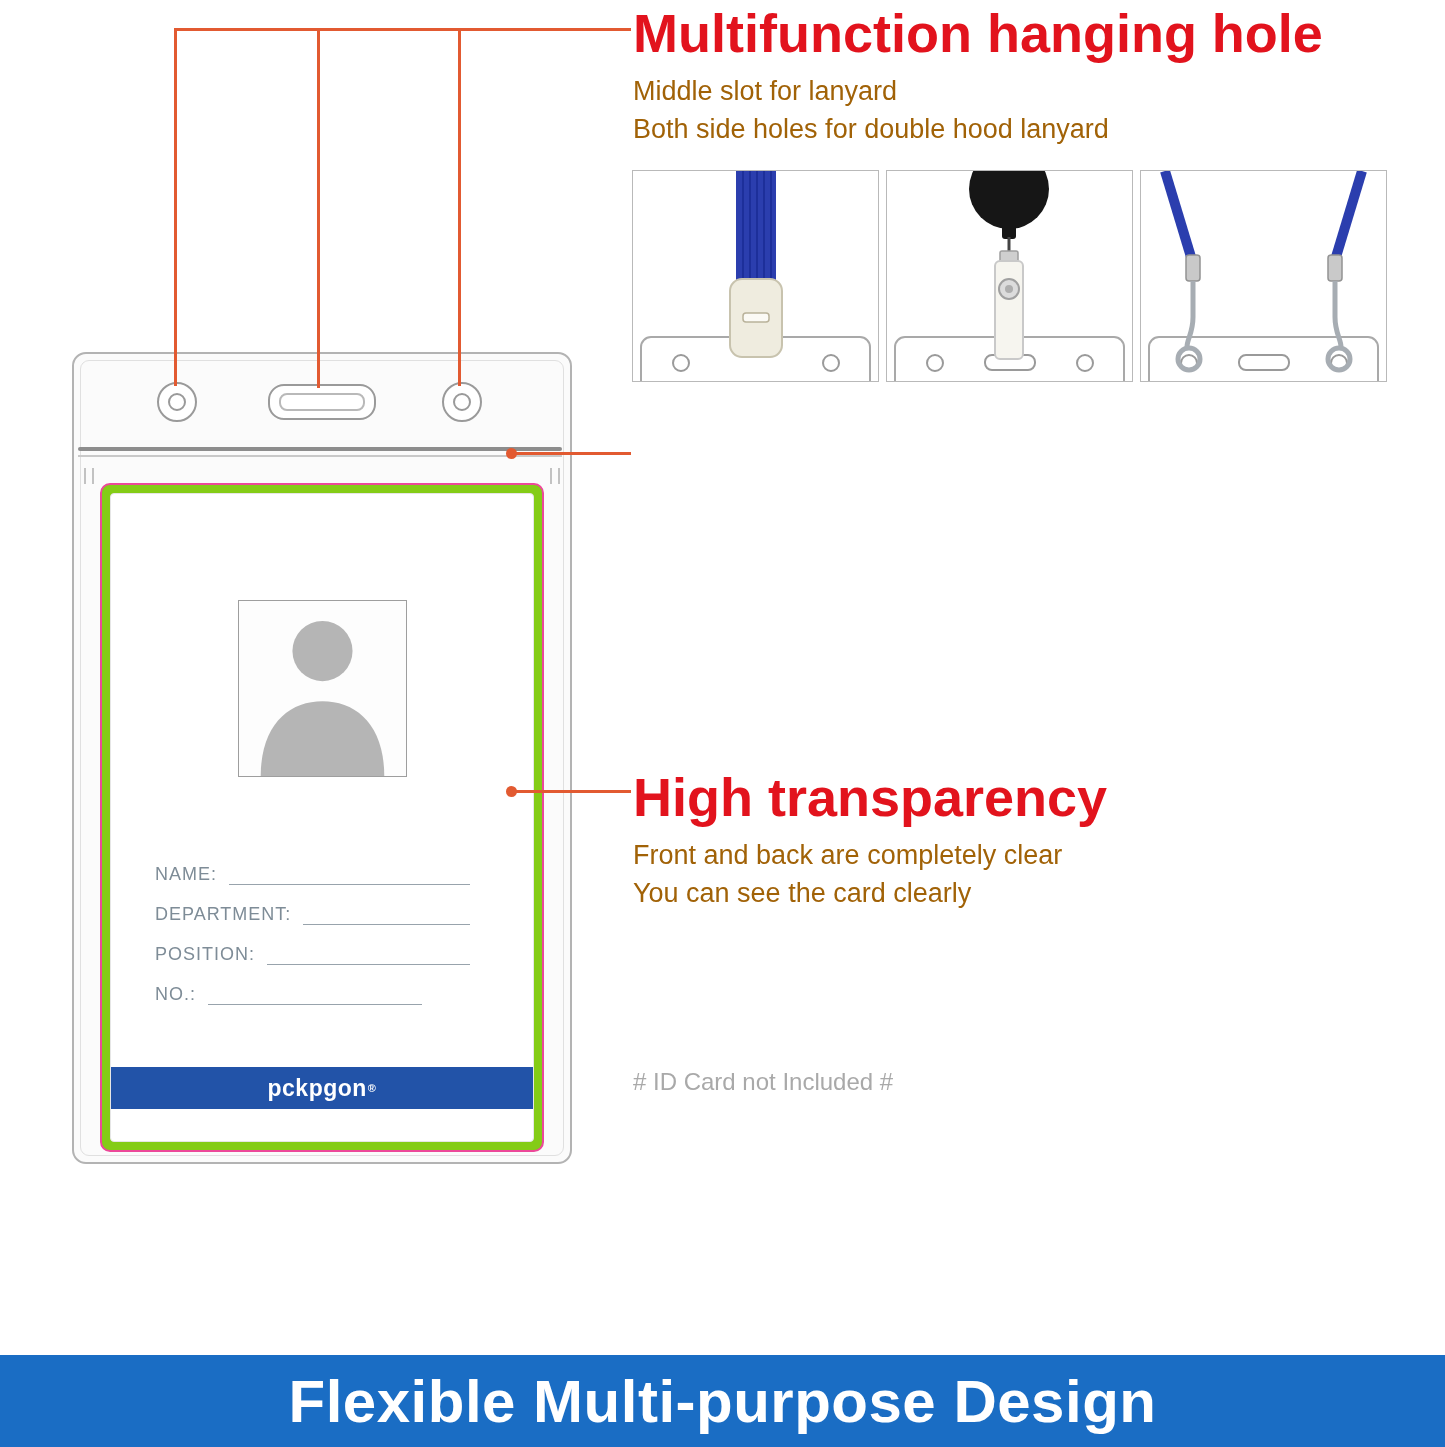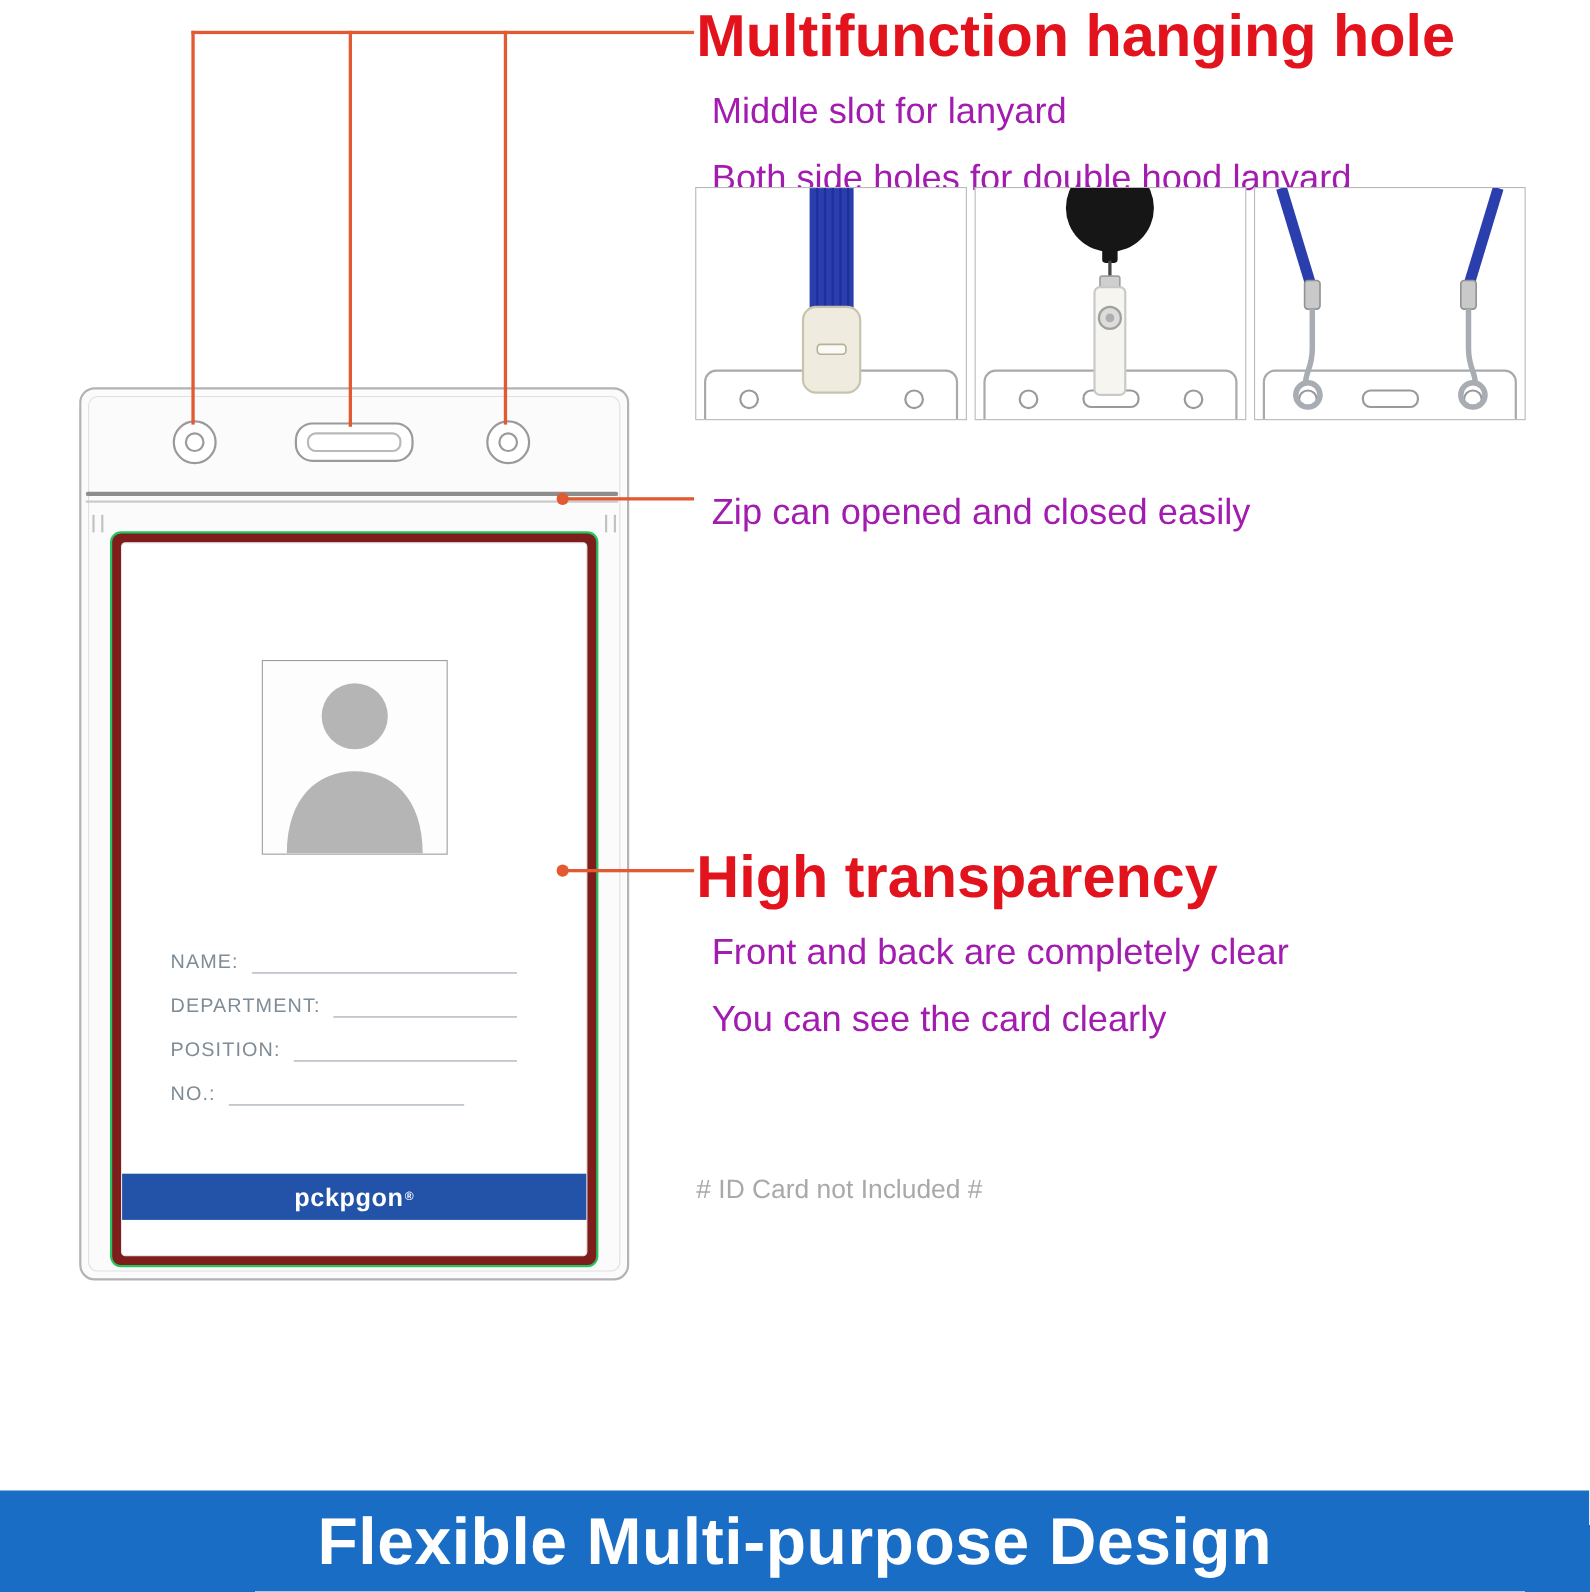--- a/index.html
+++ b/index.html
@@ -30,21 +30,21 @@
   }
   .slot-inner{width:82px;height:14px;border:2px solid #b9b9b9;border-radius:8px;}
   .zip-a{position:absolute;left:4px;top:93px;width:484px;height:4px;background:#8d8d8d;border-radius:2px;}
   .zip-b{position:absolute;left:4px;top:101px;width:484px;height:2px;background:#c9c9c9;}
   .zip-tick{position:absolute;width:2px;height:16px;background:#c2c2c2;top:114px;}
   .tick-l1{left:10px;} .tick-l2{left:18px;}
   .tick-r1{right:10px;} .tick-r2{right:18px;}
 
   .pocket{
     position:absolute;left:100px;top:483px;width:440px;height:665px;
-    border:2px solid #22c55e;border-radius:10px;background:#7f1d1d;
+    border:2px solid #ec4899;border-radius:10px;background:#84cc16;
   }
   .card{
     position:absolute;inset:8px;background:#fff;border:1px solid #e6e6e6;border-radius:4px;
   }
   .photo{
     position:absolute;left:127px;top:106px;width:167px;height:175px;
     border:1px solid #9e9e9e;background:#fdfdfd;overflow:hidden;
   }
   .fields{position:absolute;left:44px;top:365px;width:315px;}
   .field-row{display:flex;align-items:flex-end;height:26px;margin-bottom:14px;}
@@ -70,21 +70,21 @@
   .line-h-card{left:512px;top:790px;width:119px;height:3px;}
   .cdot{position:absolute;width:11px;height:11px;border-radius:50%;background:#e25a31;}
   .dot-zip{left:506px;top:448px;}
   .dot-card{left:506px;top:786px;}
 
   
   .callout-block{position:absolute;left:633px;}
   .callout-block h2{
     margin:0 0 8px 0;font-size:54px;line-height:1.15;font-weight:700;color:#e2131d;
   }
-  .callout-block p{margin:14px;font-size:33px;line-height:1.42;color:#a21caf;}
+  .callout-block p{margin:0;font-size:27px;line-height:1.42;color:#a16207;}
   .block-hanging{top:2px;}
   .block-waterproof{top:428px;}
   .block-transparency{top:766px;}
   .note{
     position:absolute;left:633px;top:1068px;font-size:24px;color:#a9a9a9;
   }
 
   
   .thumbs{position:absolute;left:632px;top:170px;width:757px;height:212px;display:flex;gap:7px;}
   .thumb{
@@ -214,21 +214,20 @@
         <rect x="187" y="84" width="14" height="26" rx="3" fill="#c9c9c9" stroke="#939393" stroke-width="1.5"></rect>
         <path d="M52,110 L52,146 C52,162 46,168 46,176" fill="none" stroke="#a7adb3" stroke-width="5"></path>
         <circle cx="48" cy="188" r="11" fill="none" stroke="#a7adb3" stroke-width="5"></circle>
         <path d="M194,110 L194,146 C194,162 200,168 200,176" fill="none" stroke="#a7adb3" stroke-width="5"></path>
         <circle cx="198" cy="188" r="11" fill="none" stroke="#a7adb3" stroke-width="5"></circle>
       </svg>
     </div>
   </div>
 
   <div class="callout-block block-waterproof">
-    <p>Zip can opened and closed easily</p>
   </div>
 
   <div class="callout-block block-transparency">
     <h2>High transparency</h2>
     <p>Front and back are completely clear</p>
     <p>You can see the card clearly</p>
   </div>
 
   <div class="note"># ID Card not Included #</div>
 

